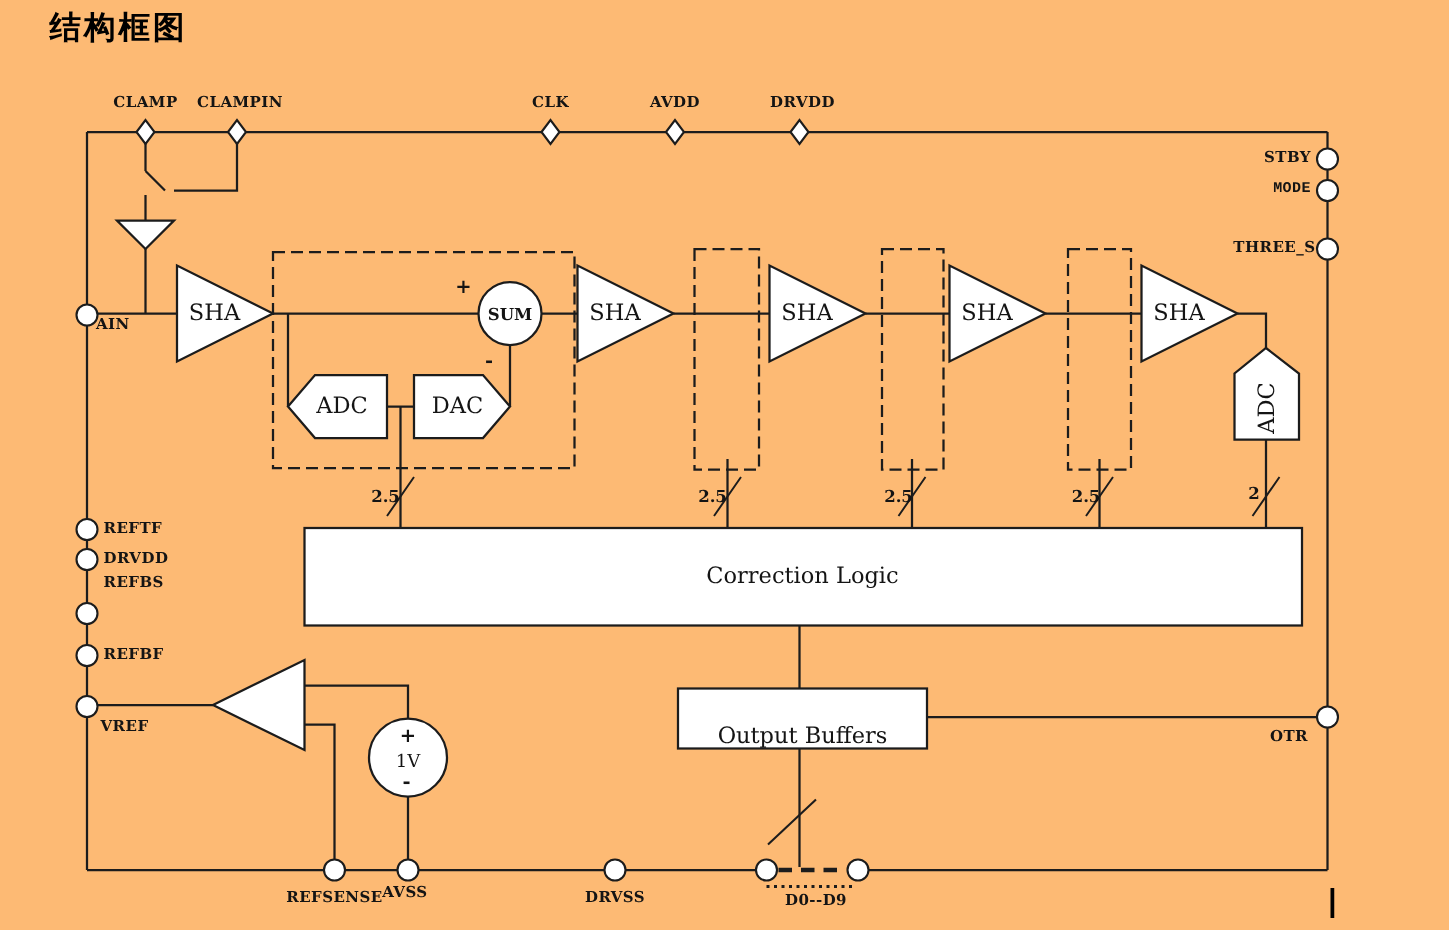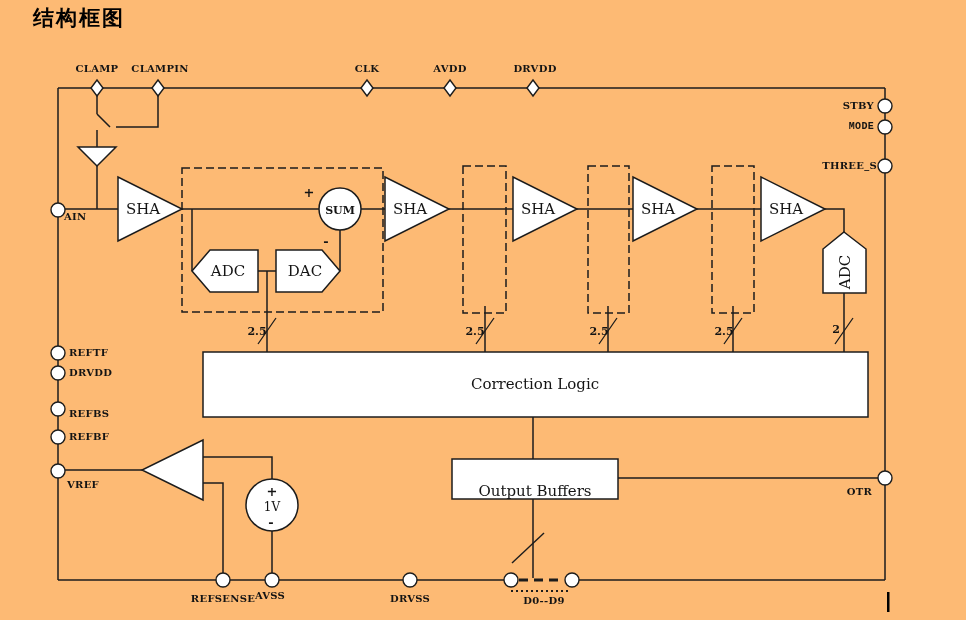--- a/index.html
+++ b/index.html
@@ -106,21 +106,21 @@
   <span class="lbl pin" style="left:535px; top:69px;">DRVDD</span>
 
   <span class="lbl pin ar" style="left:874px; top:106px;">STBY</span>
   <span class="lbl pin ar" style="left:874px; top:127px;font-family:Liberation Mono, monospace;">MODE</span>
   <span class="lbl pin ar" style="left:877px; top:166px;">THREE_S</span>
   <span class="lbl pin ar" style="left:872px; top:492px;">OTR</span>
 
   <span class="lbl pin al" style="left:64px; top:217px;">AIN</span>
   <span class="lbl pin al" style="left:69px; top:353px;">REFTF</span>
   <span class="lbl pin al" style="left:69px; top:373px;">DRVDD</span>
-  <span class="lbl pin al" style="left:69px; top:414px;">REFBS</span>
+  <span class="lbl pin al" style="left:69px; top:389px;">REFBS</span>
   <span class="lbl pin al" style="left:69px; top:437px;">REFBF</span>
   <span class="lbl pin al" style="left:67px; top:485px;">VREF</span>
 
   <span class="lbl pin" style="left:223px; top:599px;">REFSENSE</span>
   <span class="lbl pin" style="left:270px; top:596px;">AVSS</span>
   <span class="lbl pin" style="left:410px; top:599px;">DRVSS</span>
   <span class="lbl pin" style="left:544px; top:601px;">D0--D9</span>
 
   <span class="lbl blk" style="left:143px; top:209px;">SHA</span>
   <span class="lbl blk" style="left:410px; top:209px;">SHA</span>

